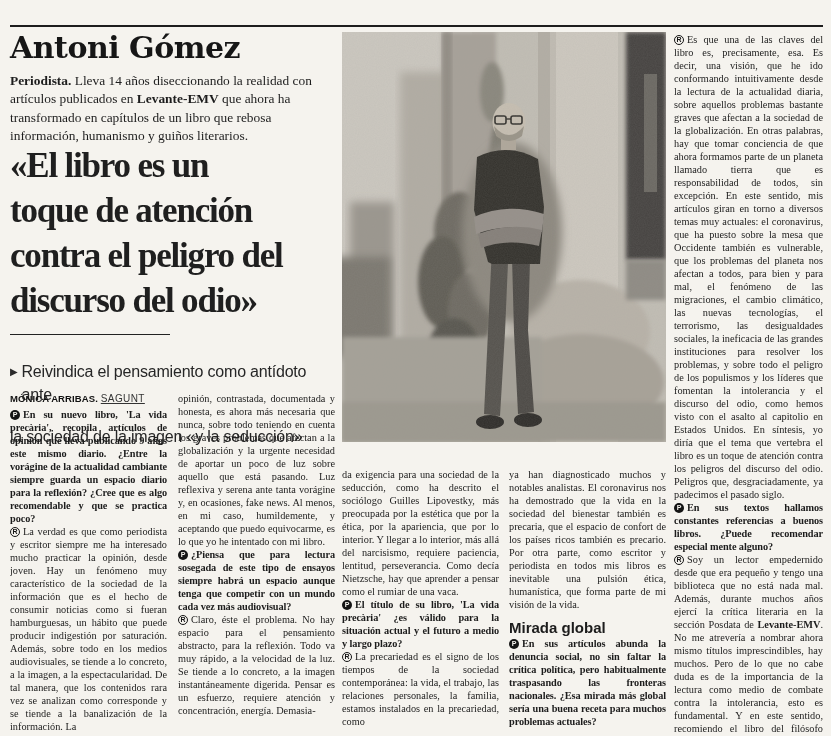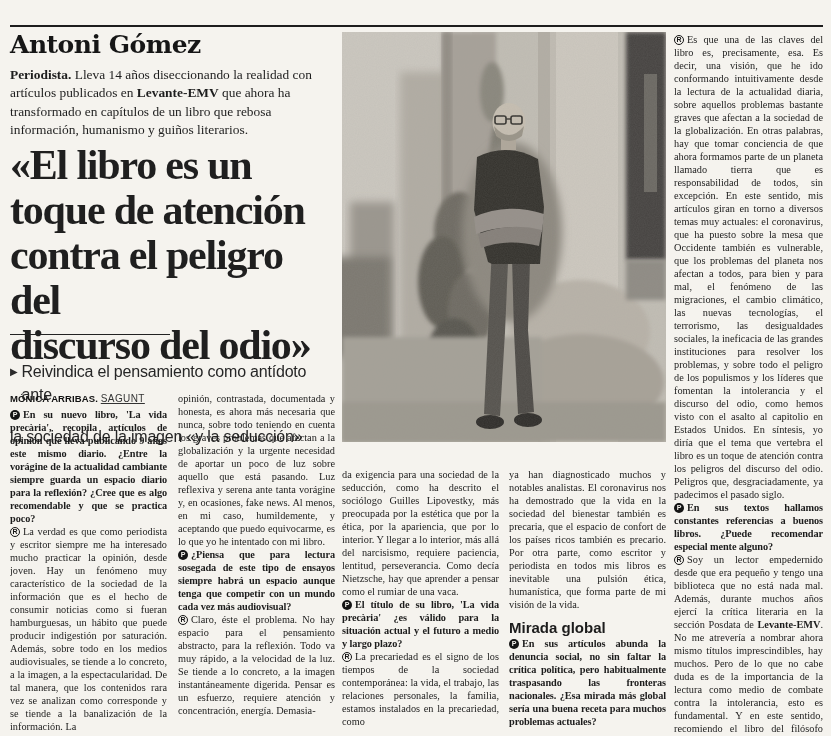--- a/index.html
+++ b/index.html
@@ -11,33 +11,33 @@
     overflow:hidden;
   }
   .page{position:relative;width:831px;height:736px;}
 
   .top-rule{position:absolute;left:10px;top:25px;width:813px;border-top:2px solid #1d1d1d;}
 
   
   .masthead{position:absolute;left:10px;top:30px;width:327px;}
   .mh-name{
     margin:0;font-family:"DejaVu Serif", serif;
-    font-size:25px;font-weight:700;letter-spacing:-0.5px;color:#161616;
+    font-size:30px;font-weight:700;letter-spacing:-0.5px;color:#161616;
   }
   .lede{
     margin:7px 0 0 0;font-size:13.4px;line-height:18.4px;color:#1d1d1d;
     text-align:left;
   }
   .lede .b{font-weight:700;}
 
   .headline{
     position:absolute;left:10px;top:143px;width:330px;
     font-family:"Liberation Serif", serif;font-weight:700;color:#1f1f1f;
   }
-  .hl-line{display:block;font-size:42px;line-height:45px;letter-spacing:-1.2px;}
+  .hl-line{display:block;font-size:35px;line-height:45px;letter-spacing:-1.2px;}
 
   .dek-rule{position:absolute;left:10px;top:334px;width:160px;border-top:1.5px solid #222;}
   .dek{
     position:absolute;left:10px;top:341px;width:330px;
     font-family:"Liberation Sans", sans-serif;font-size:16px;line-height:23px;
     color:#262626;letter-spacing:-0.2px;
   }
   .dek-first{display:flex;align-items:baseline;gap:4px;}
   .dek-arrow{font-size:10px;color:#2b2b2b;position:relative;top:-2px;}
   .dek-line{display:block;margin-top:19px;}

